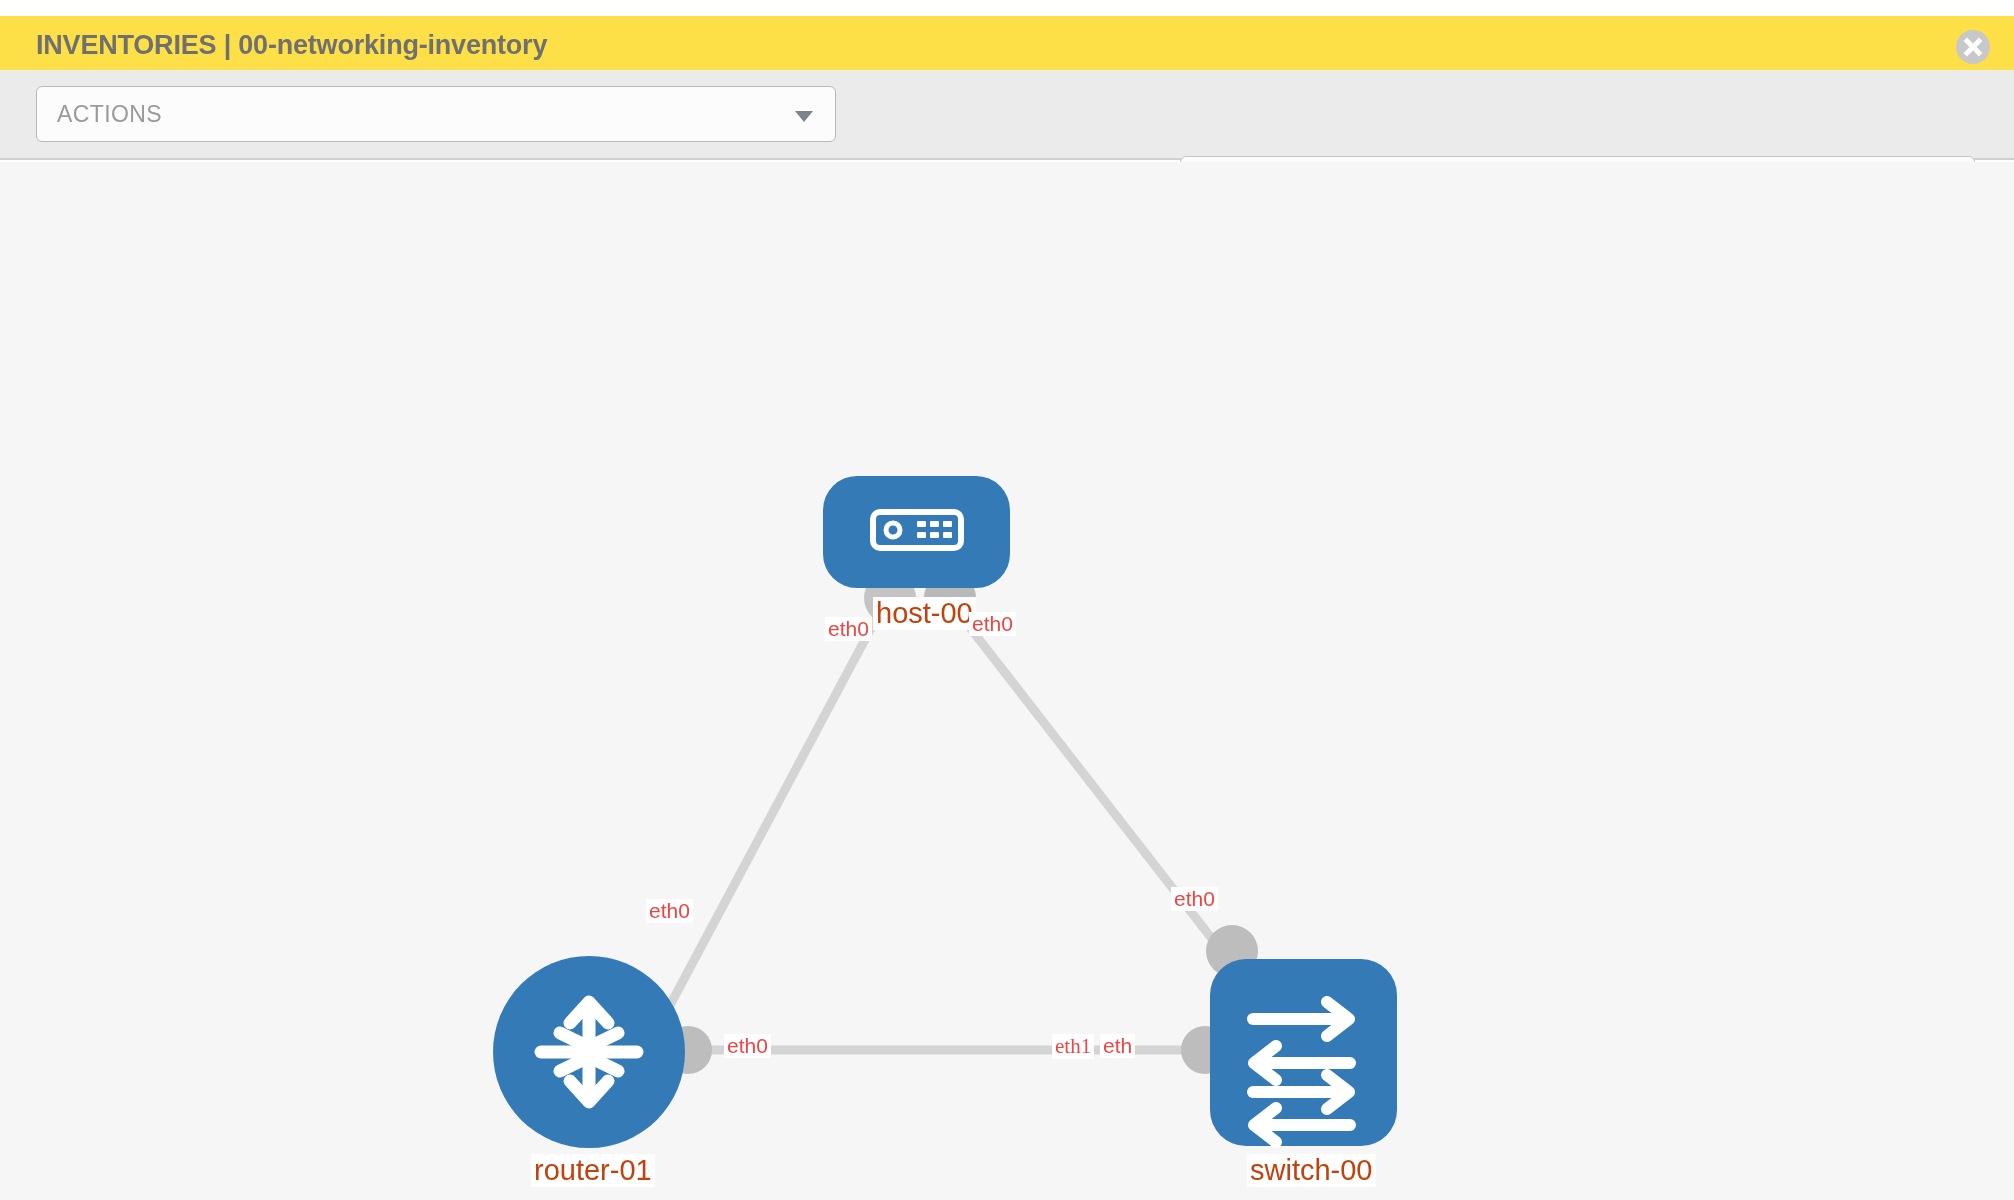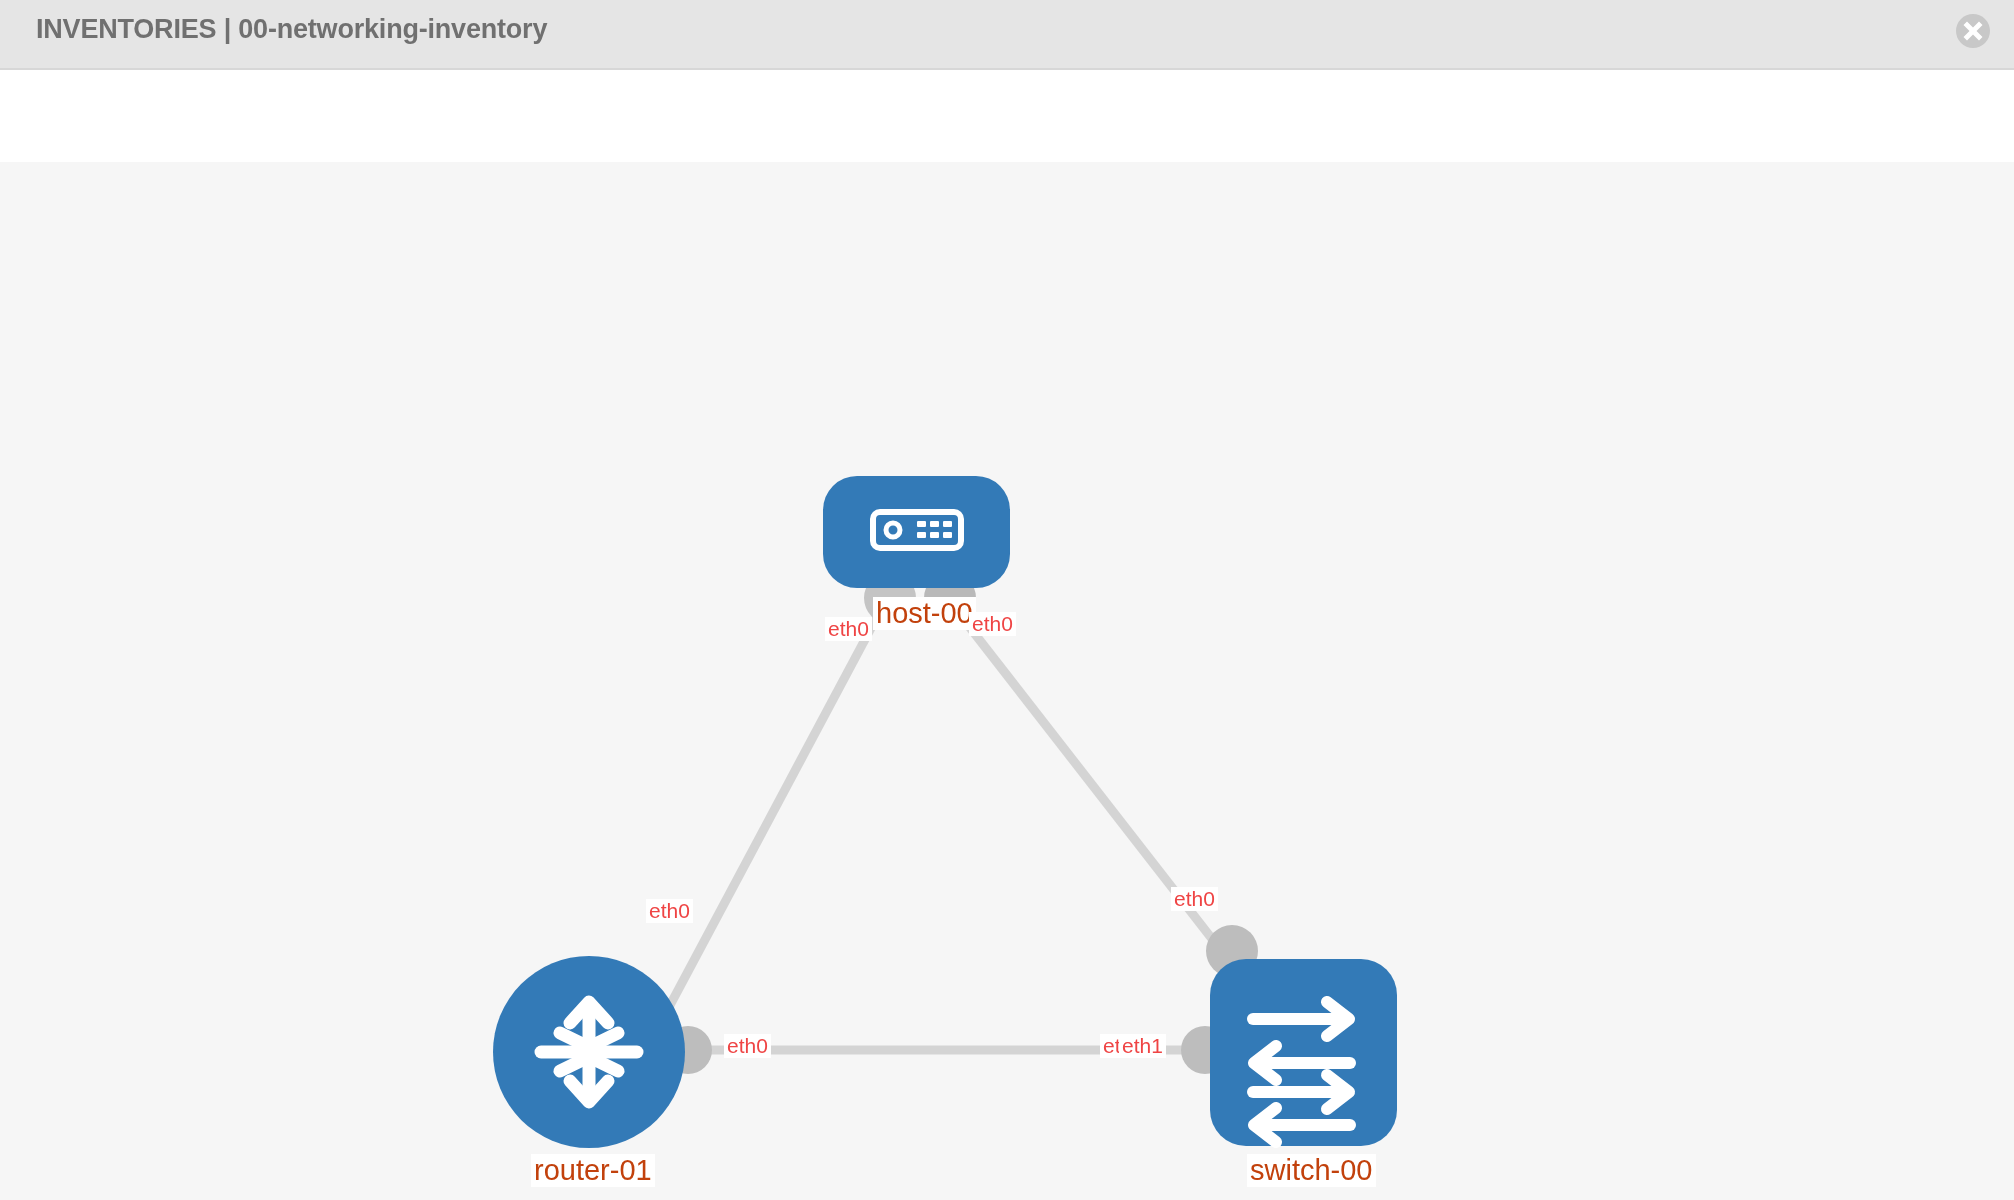--- a/index.html
+++ b/index.html
@@ -5,22 +5,22 @@
   * { box-sizing: border-box; margin: 0; padding: 0; }
   html, body {
     width: 2014px; height: 1200px;
     font-family: "Liberation Sans", sans-serif;
     background: #ffffff; overflow: hidden;
   }
   #app { position: relative; width: 2014px; height: 1200px; }
 
   
   .header {
-    position: absolute; left: 0; top: 0; width: 2014px; height: 70px;
-    background: #e5e5e5; border-bottom: 2px solid #d7d7d7;
+    position: absolute; left: 0; top: 16px; width: 2014px; height: 70px;
+    background: #fde047; border-bottom: 2px solid #d7d7d7;
   }
   .page-title {
     position: absolute; left: 36px; top: 14px;
     font-size: 27px; font-weight: bold; color: #707070;
     letter-spacing: -0.2px; white-space: nowrap;
   }
   .close-btn {
     position: absolute; right: 24px; top: 14px;
     width: 34px; height: 34px; border-radius: 50%;
     background: #c8c8c8; cursor: pointer;
@@ -92,20 +92,47 @@
 
   <div class="header">
     <div class="page-title">INVENTORIES | 00-networking-inventory</div>
     <div class="close-btn">
       <svg width="34" height="34" viewBox="0 0 34 34">
         <path d="M11 9.5 L17 15.5 L23 9.5 L26.5 13 L20.5 19 L26.5 25 L23 28.5 L17 22.5 L11 28.5 L7.5 25 L13.5 19 L7.5 13 Z" fill="#ffffff" transform="translate(0,-2)"></path>
       </svg>
     </div>
   </div>
 
+  <div class="toolbar">
+
+    <div class="actions-select">
+      <span class="label">ACTIONS</span>
+      <span class="caret"></span>
+    </div>
+
+    <div class="tool-icon wrench">
+      <svg width="42" height="42" viewBox="0 0 42 42">
+        <path d="M31.5 7.5 a11 11 0 0 0 -13.6 13.6 L7.6 31.4 a3.2 3.2 0 0 0 0 4.6 l0.9 0.9 a3.2 3.2 0 0 0 4.6 0 L23.4 26.6 a11 11 0 0 0 13.6 -13.6 l-6.2 6.2 -5.2 -1 -1 -5.2 Z" fill="#767c86"></path>
+      </svg>
+    </div>
+
+    <div class="tool-icon key">
+      <svg width="42" height="42" viewBox="0 0 42 42">
+        <circle cx="15" cy="14" r="9.5" fill="none" stroke="#767c86" stroke-width="4.5"></circle>
+        <path d="M20.5 20 L35 34.5" stroke="#767c86" stroke-width="4.5" stroke-linecap="round" fill="none"></path>
+        <path d="M29 28 L34.5 24.5" stroke="#767c86" stroke-width="4" stroke-linecap="round" fill="none"></path>
+        <path d="M33 32 L37.5 29" stroke="#767c86" stroke-width="4" stroke-linecap="round" fill="none"></path>
+      </svg>
+    </div>
+
+    <div class="search-box">
+      <span class="placeholder">SEARCH</span>
+      <span class="caret"></span>
+    </div>
+  </div>
 
   <div class="canvas">
 
     <svg class="topology" viewBox="0 0 2014 1038">
 
       <g>
         <line x1="885" y1="440" x2="660" y2="862" stroke="#d4d4d4" stroke-width="9"></line>
         <line x1="950" y1="440" x2="1230" y2="800" stroke="#d4d4d4" stroke-width="9"></line>
         <line x1="685" y1="888" x2="1205" y2="888" stroke="#d4d4d4" stroke-width="9"></line>
       </g>
@@ -164,16 +191,16 @@
     <div class="node-label" style="left:873px; top:435px;">host-00</div>
     <div class="node-label" style="left:531px; top:992px;">router-01</div>
     <div class="node-label" style="left:1247px; top:992px;">switch-00</div>
 
     <div class="iface-label" style="left:825px; top:455px;">eth0</div>
     <div class="iface-label" style="left:969px; top:450px;">eth0</div>
     <div class="iface-label" style="left:646px; top:737px;">eth0</div>
     <div class="iface-label" style="left:1171px; top:725px;">eth0</div>
     <div class="iface-label" style="left:724px; top:872px;">eth0</div>
     <div class="iface-label" style="left:1100px; top:872px;">eth</div>
-    <div class="iface-label" style="left:1119px; top:872px;">eth1</div>
+    <div class="iface-label" style="left:1052px; top:872px;font-family:Liberation Serif, serif;">eth1</div>
 
   </div>
 </div>
 
 </body></html>

